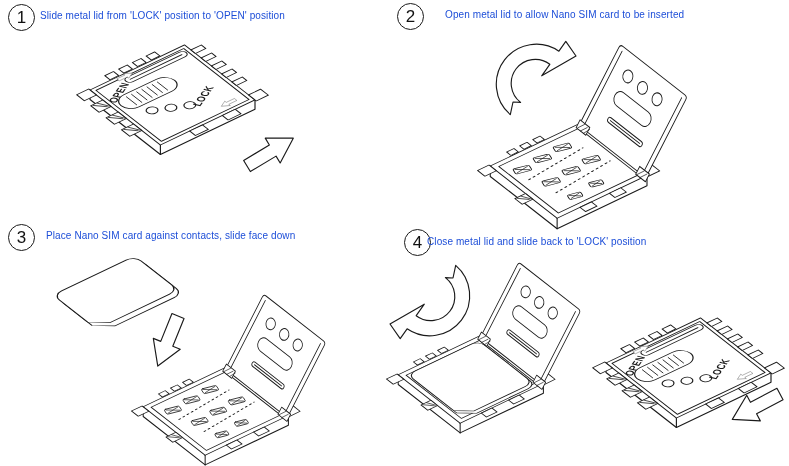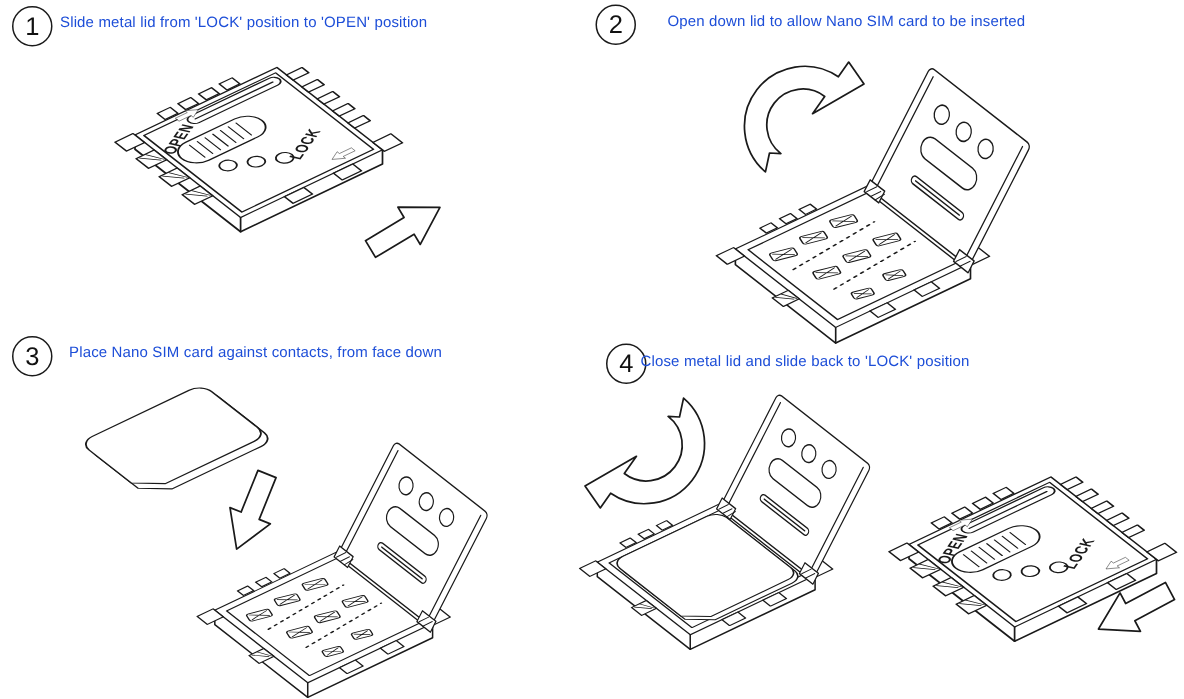--- a/index.html
+++ b/index.html
@@ -27,26 +27,26 @@
 <body>
 
 <div class="step-circle" style="left:8px;top:4px;">
     <span>1</span>
   </div>
 <div class="step-text" style="left:40px;top:10px;">Slide metal lid from 'LOCK' position to 'OPEN' position</div>
 
 <div class="step-circle" style="left:397px;top:3px;">
     <span>2</span>
   </div>
-<div class="step-text" style="left:445px;top:9px;">Open down lid to allow Nano SIM card to be inserted</div>
+<div class="step-text" style="left:445px;top:9px;">Open metal lid to allow Nano SIM card to be inserted</div>
 
 <div class="step-circle" style="left:8px;top:224px;">
     <span>3</span>
   </div>
-<div class="step-text" style="left:46px;top:230px;">Place Nano SIM card against contacts, from face down</div>
+<div class="step-text" style="left:46px;top:230px;">Place Nano SIM card against contacts, slide face down</div>
 
 <div class="step-circle" style="left:404px;top:229px;">
     <span>4</span>
   </div>
 <div class="step-text" style="left:427px;top:236px;">Close metal lid and slide back to 'LOCK' position</div>
 
 <svg class="canvas" width="789" height="466" viewBox="0 0 789 466" stroke="#1a1a1a" fill="none" stroke-width="1.15" stroke-linejoin="round" stroke-linecap="round">
 
   <defs>
 

